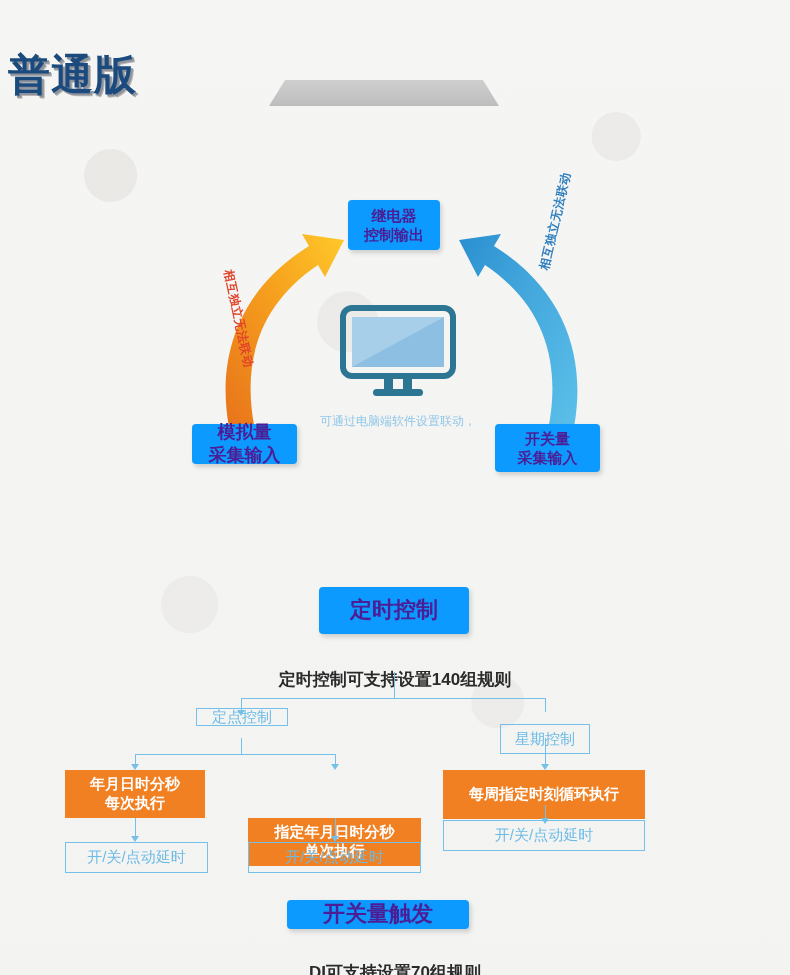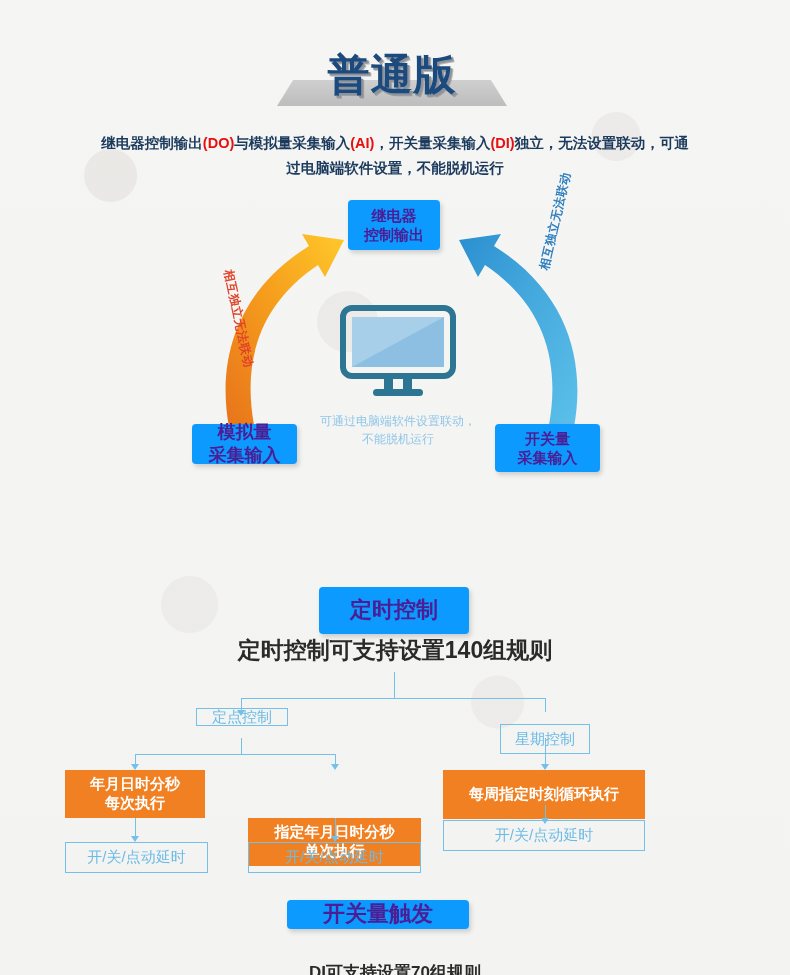--- a/index.html
+++ b/index.html
@@ -15,21 +15,21 @@
     background:
       radial-gradient(circle at 14% 18%, rgba(225,223,219,.55) 0 26px, transparent 27px),
       radial-gradient(circle at 44% 33%, rgba(225,223,219,.45) 0 30px, transparent 31px),
       radial-gradient(circle at 78% 14%, rgba(225,223,219,.45) 0 24px, transparent 25px),
       radial-gradient(circle at 24% 62%, rgba(225,223,219,.40) 0 28px, transparent 29px),
       radial-gradient(circle at 63% 72%, rgba(225,223,219,.40) 0 26px, transparent 27px),
       linear-gradient(#f5f5f4, #f3f3f2);
   }
 
   
-  .banner-wrap { position: absolute; left: 16px; width: 752px; text-align: center; }
+  .banner-wrap { position: absolute; left: 8px; width: 752px; }
   .banner-plate {
     position: absolute; left: 50%; transform: translateX(-50%);
     background: linear-gradient(#cfcfcf, #bdbdbd);
     clip-path: polygon(7% 0%, 93% 0%, 100% 100%, 0% 100%);
   }
   .banner-text {
     position: relative;
     font-weight: 900;
     color: #1b4a7e;
     letter-spacing: 1px;
@@ -116,23 +116,20 @@
 </head>
 <body>
 
 <div id="page">
 
   <div class="banner-wrap" style="top:46px;height:60px;">
     <div class="banner-plate" style="top:34px;width:230px;height:26px;"></div>
     <div class="banner-text" style="font-size:42px;line-height:58px;">普通版</div>
   </div>
 
-  <div class="desc" style="top:131px;padding:0 95px;">
-    <span>继电器控制输出</span><span class="hl">(DO)</span><span>与模拟量采集输入</span><span class="hl">(AI)</span><span>，开关量采集输入</span><span class="hl">(DI)</span><span>独立，无法设置联动，可通过电脑端软件设置，不能脱机运行</span>
-  </div>
 
   <svg class="curvearrow" style="left:205px;top:222px;" width="150" height="210" viewBox="0 0 150 210">
     <defs>
       <linearGradient id="gradL" x1="0" y1="1" x2="1" y2="0">
         <stop offset="0%" stop-color="#e8731b"></stop>
         <stop offset="55%" stop-color="#f6a01d"></stop>
         <stop offset="100%" stop-color="#ffc92a"></stop>
       </linearGradient>
     </defs>
     <path d="M24 205 C 12 140, 30 70, 104 24 L 97 12 L 139 18 L 120 55 L 113 43 C 52 84, 38 142, 49 203 Z" fill="url(#gradL)"></path>
@@ -156,34 +153,33 @@
     <rect x="3" y="3" width="110" height="68" rx="9" ry="9" fill="none" stroke="#2c7693" stroke-width="6"></rect>
     <path d="M12 12 h92 v50 h-92 z" fill="#a7cfe9"></path>
     <path d="M12 62 L 104 12 L 104 62 Z" fill="#8cbfe1"></path>
     <rect x="44" y="72" width="9" height="13" fill="#2c7693"></rect>
     <rect x="63" y="72" width="9" height="13" fill="#2c7693"></rect>
     <rect x="33" y="84" width="50" height="7" rx="3.5" fill="#2c7693"></rect>
   </svg>
 
   <div class="monitor-caption" style="left:308px;top:412px;">
     <div>可通过电脑端软件设置联动，</div>
-    <div>不能脱机运行</div>
   </div>
 
   <div class="bluebox" style="left:348px;top:200px;width:92px;height:50px;font-size:15px;">继电器
 控制输出</div>
   <div class="bluebox" style="left:192px;top:424px;width:105px;height:40px;font-size:18px;">模拟量
 采集输入</div>
   <div class="bluebox" style="left:495px;top:424px;width:105px;height:48px;font-size:15px;">开关量
 采集输入</div>
 
 
   <div class="bluebox" style="left:319px;top:587px;width:150px;height:47px;font-size:22px;">定时控制</div>
 
-  <div class="desc" style="top:638px;font-size:23px;font-weight:700;color:#2a2a2a;text-align:center;">定时控制可支持设置140组规则</div>
+  <div class="desc" style="top:667px;font-size:17px;font-weight:700;color:#2a2a2a;text-align:center;">定时控制可支持设置140组规则</div>
 
   <div class="line v" style="left:394px;top:672px;height:26px;"></div>
   <div class="line h" style="left:241px;top:698px;width:304px;"></div>
   <div class="line v" style="left:241px;top:698px;height:14px;"></div>
   <div class="arrowhead" style="left:237px;top:710px;"></div>
   <div class="line v" style="left:545px;top:698px;height:14px;"></div>
 
   <div class="outlinebox" style="left:196px;top:708px;width:92px;height:18px;">定点控制</div>
   <div class="outlinebox" style="left:500px;top:724px;width:90px;height:30px;">星期控制</div>
 

